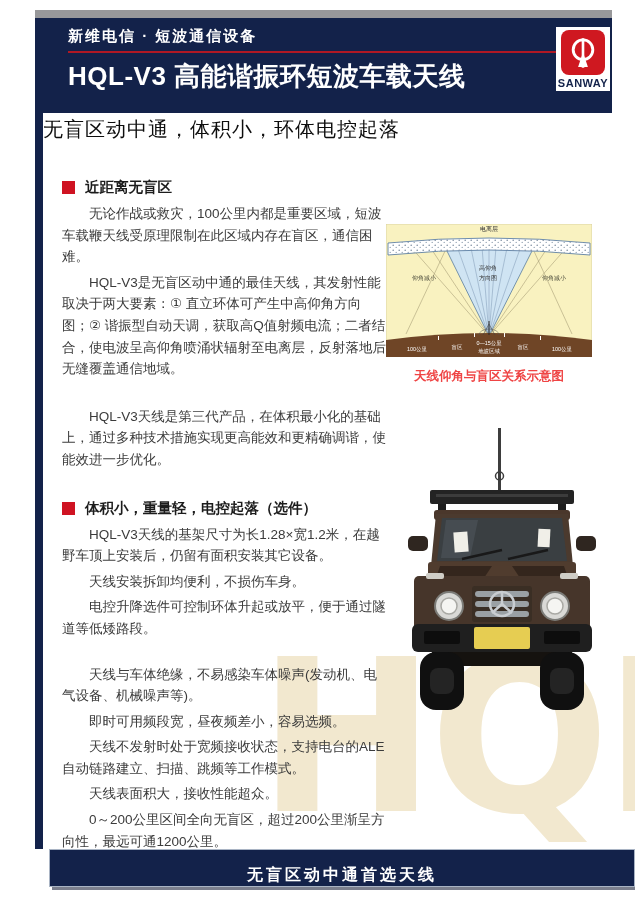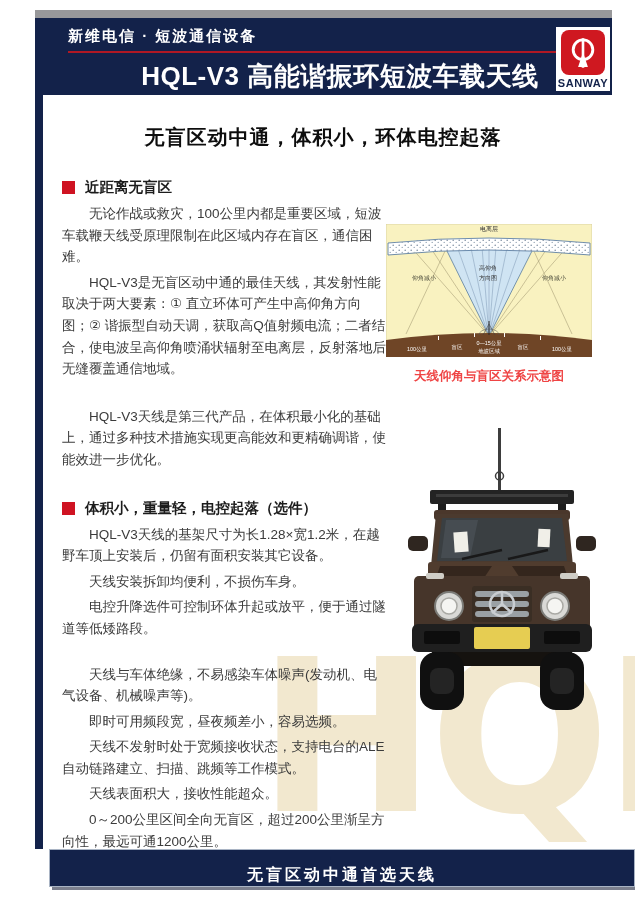--- a/index.html
+++ b/index.html
@@ -2,33 +2,33 @@
 <html><head>
 <meta charset="utf-8">
 <style>
   * { margin:0; padding:0; box-sizing:border-box; }
   html,body { background:#ffffff; }
   body { font-family:"Liberation Sans","DejaVu Sans",sans-serif; }
   .page { position:relative; width:635px; height:898px; background:#ffffff; overflow:hidden; margin:0 auto; }
 
   
   .gray-strip { position:absolute; left:35px; top:10px; width:577px; height:8px; background:#98989a; z-index:4; }
-  .header { position:absolute; left:35px; top:18px; width:577px; height:77px; background:#13224a; z-index:4; padding:9px 0 0 33px; }
+  .header { position:absolute; left:35px; top:18px; width:577px; height:95px; background:#13224a; z-index:4; padding:9px 0 0 33px; }
   .brand { color:#ffffff; font-weight:bold; font-size:15px; letter-spacing:2px; }
   .red-line { width:488px; height:2px; background:#b01824; margin-top:5px; }
-  .title { color:#ffffff; font-weight:bold; font-size:26px; letter-spacing:0.5px; margin-top:6px; white-space:nowrap;text-align:center; }
+  .title { color:#ffffff; font-weight:bold; font-size:26px; letter-spacing:0.5px; margin-top:6px; white-space:nowrap; }
   .logo-box { position:absolute; right:2px; top:9px; width:54px; height:64px; background:#ffffff; display:flex; flex-direction:column; align-items:center; justify-content:flex-start; padding-top:3px; }
   .logo-red { width:44px; height:45px; background:#cf1820; border-radius:8px; display:flex; align-items:center; justify-content:center; }
   .logo-text { color:#13224a; font-size:11px; font-weight:bold; letter-spacing:0.5px; margin-top:2px; }
 
   
   .left-border { position:absolute; left:35px; top:95px; width:8px; height:754px; background:#13224a; z-index:4; }
 
   
-  .headline { position:absolute; left:43px; top:124px; width:560px; text-align:center; font-size:20px; font-weight:bold; color:#0d0d0d; letter-spacing:1px; z-index:2; }
+  .headline { position:absolute; left:43px; top:116px; width:560px; text-align:left; font-size:20px; font-weight:normal; color:#0d0d0d; letter-spacing:1px; z-index:2; }
 
   .left-col { position:absolute; left:62px; top:178px; width:324px; z-index:2; }
   .sec-heading { display:flex; align-items:center; font-size:14.5px; font-weight:bold; color:#1c1c1c; margin-bottom:6px; }
   .bullet { width:13px; height:13px; background:#cf1322; margin-right:10px; flex:0 0 auto; }
   .para { font-size:13.5px; color:#3b3b3b; line-height:1.6; text-indent:2em; margin-bottom:4px; }
   .sec { margin-bottom:18px; }
   .sec2 { margin-top:26px; }
   .sec3 { margin-top:28px; }
   .sec4 { margin-top:24px; }
 

